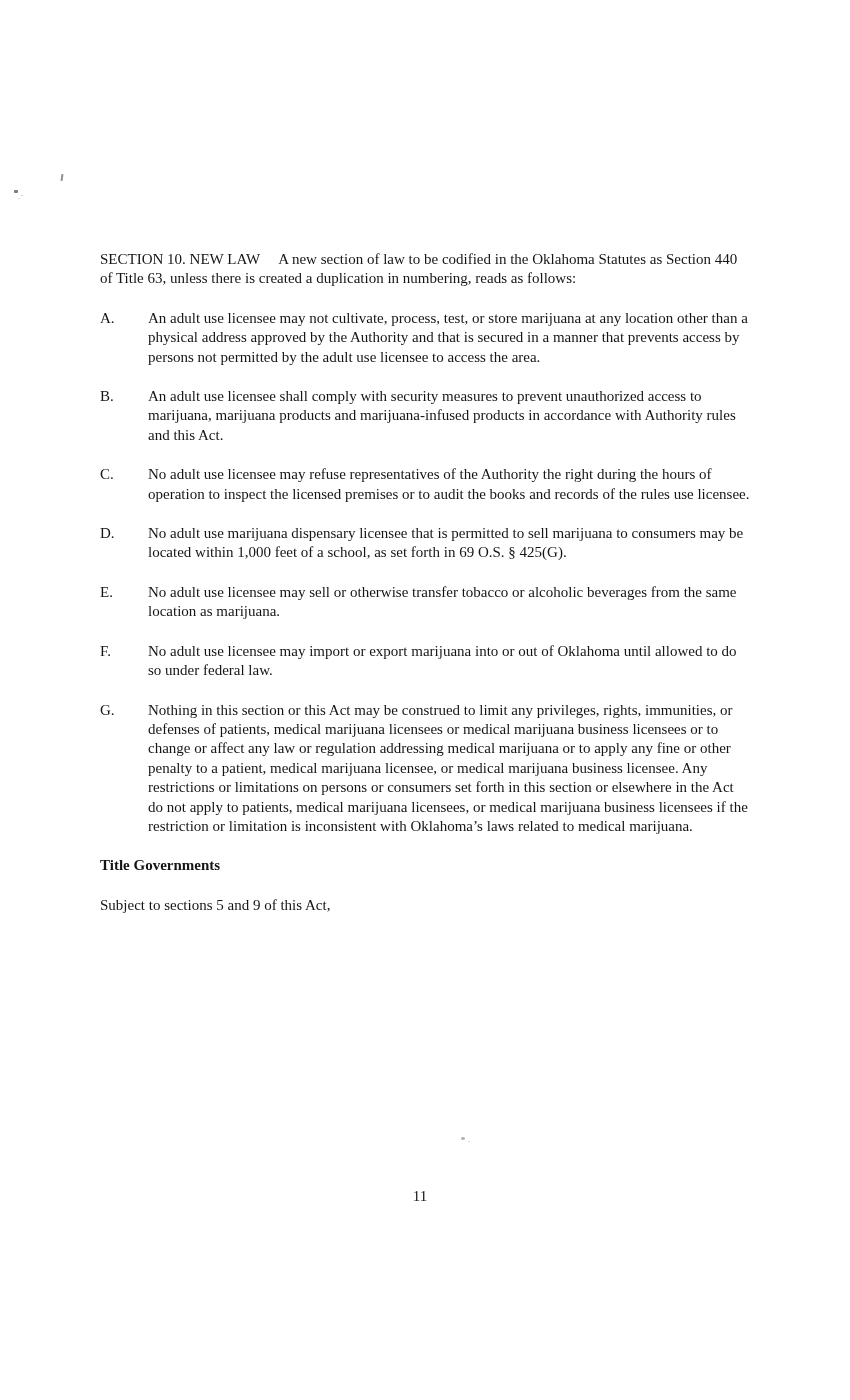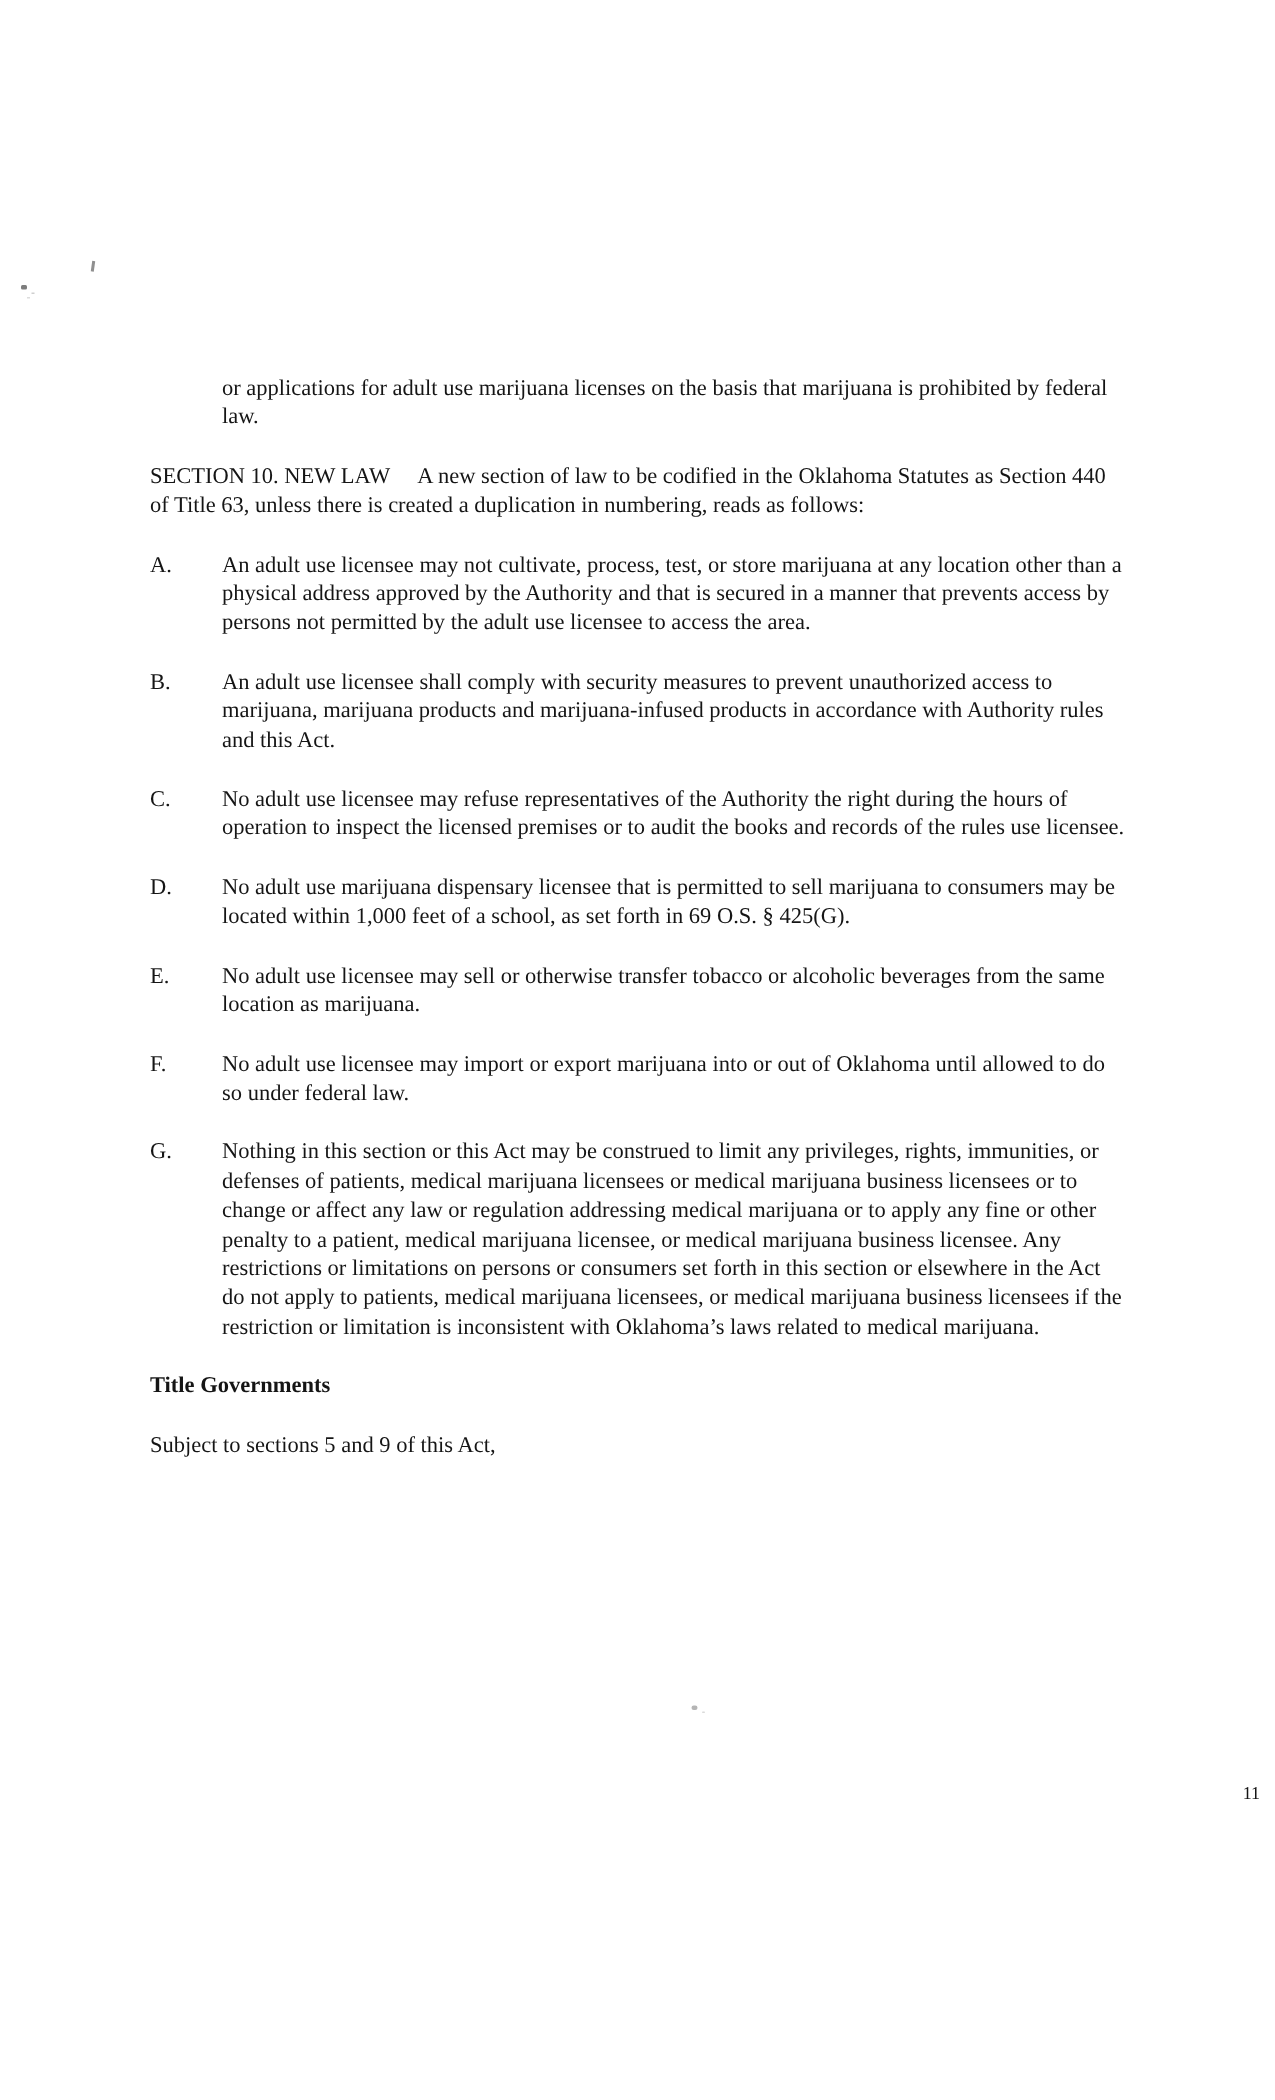--- a/index.html
+++ b/index.html
@@ -50,22 +50,22 @@
   }
   .item-text {
     flex: 1;
     width: 604px;
   }
   .page-number {
     position: absolute;
     top: 1188px;
     left: 0;
     right: 10px;
-    text-align: right;
-    font-size: 12px;
+    text-align: center;
+    font-size: 15px;
   }
   
   .artifact {
     position: absolute;
     background: #9a9a9a;
   }
   .artifact-tick {
     left: 61px; top: 174px;
     width: 2px; height: 7px;
     transform: rotate(8deg);
@@ -90,21 +90,20 @@
 <body>
 
 <div class="page">
 
   <span class="artifact artifact-tick"></span>
   <span class="artifact artifact-dot1"></span>
   <span class="artifact artifact-dot2"></span>
 
   <div class="content">
 
-    <p class="para cont-para">or applications for adult use marijuana licenses on the basis that marijuana is prohibited by federal law.</p>
 
     <p class="para"><span class="sec-label">SECTION 10. NEW LAW</span><span>A new section of law to be codified in the Oklahoma Statutes as Section 440 of Title 63, unless there is created a duplication in numbering, reads as follows:</span></p>
 
 
     <div class="item">
       <span class="item-label">A.</span>
       <span class="item-text">An adult use licensee may not cultivate, process, test, or store marijuana at any location other than a physical address approved by the Authority and that is secured in a manner that prevents access by persons not permitted by the adult use licensee to access the area.</span>
     </div>
 
     <div class="item">

